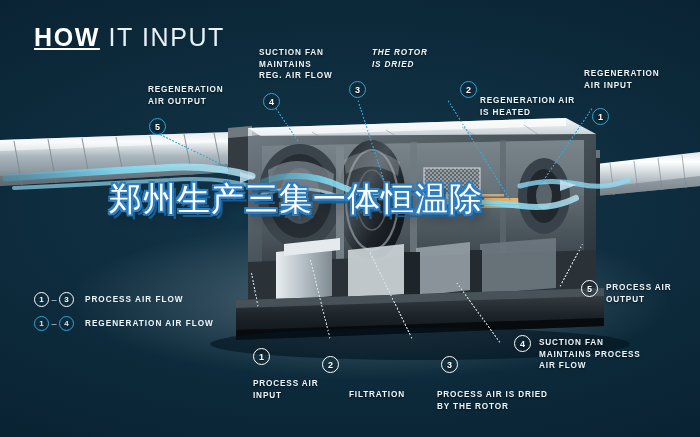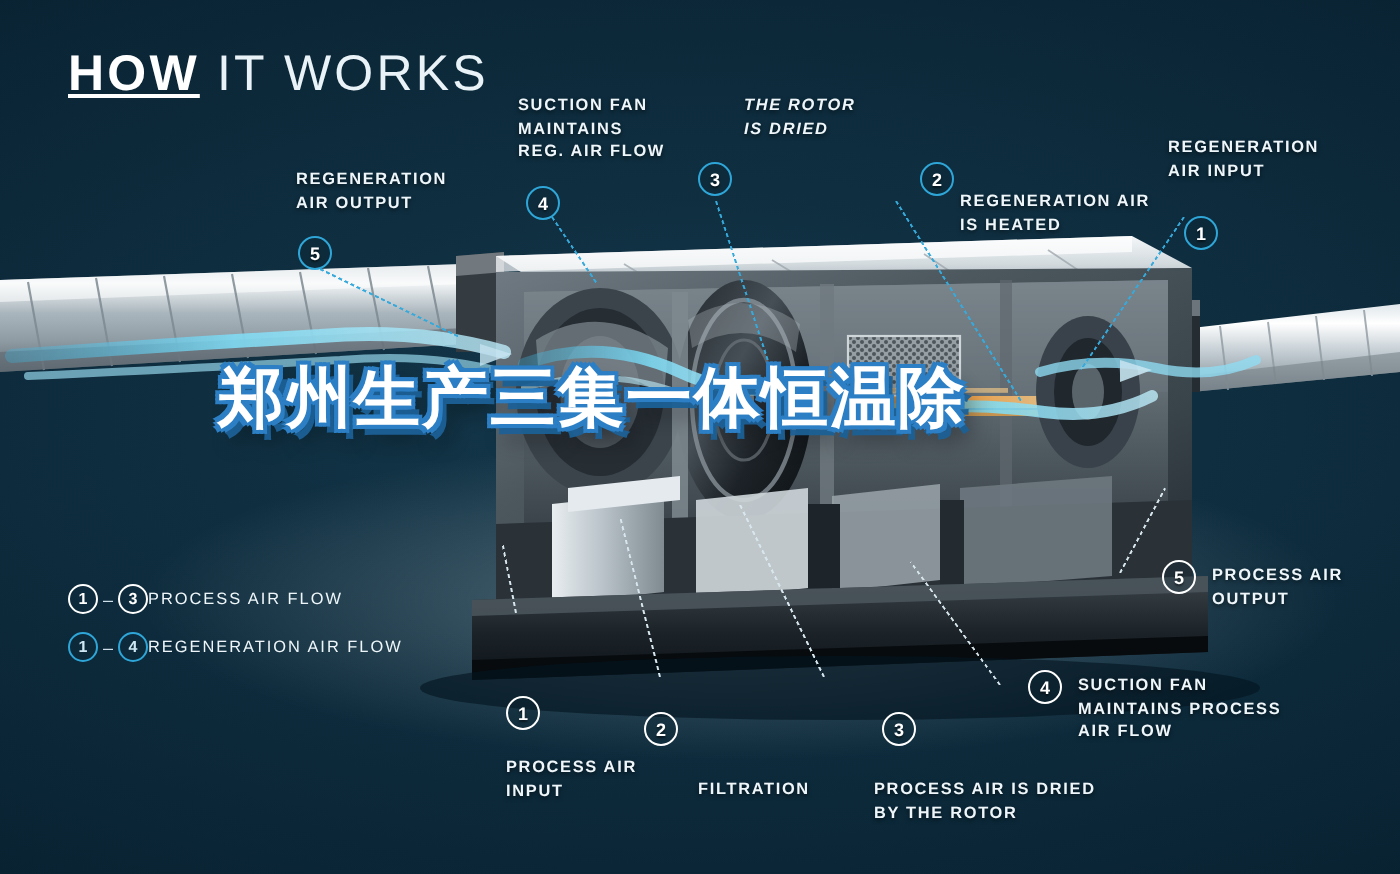--- a/index.html
+++ b/index.html
@@ -41,30 +41,30 @@
   
   #legend{position:absolute;left:34px;top:292px;}
   #legend h3{margin:0 0 9px 0;font-size:11.5px;font-weight:400;letter-spacing:1.3px;
              color:#ffffff;text-transform:uppercase;}
   .lrow{display:flex;align-items:center;margin-bottom:9px;}
   .lrow .chip{width:15px;height:15px;border-radius:50%;display:flex;align-items:center;
               justify-content:center;font-size:8px;font-weight:700;box-sizing:border-box;}
   .lrow .chip.white{border:1.2px solid #ffffff;color:#ffffff;}
   .lrow .chip.blue{border:1.2px solid #2fa6d8;color:#cfe8f5;}
   .lrow .dash{width:10px;text-align:center;color:#cfe0ea;font-size:9px;}
-  .lrow .ltxt{font-size:8.2px;font-weight:400;letter-spacing:1px;
+  .lrow .ltxt{margin-left:11px;font-size:8.2px;font-weight:700;letter-spacing:1px;
               color:#eef6fa;text-transform:uppercase;}
 
   
   #machine{position:absolute;left:0;top:0;width:700px;height:437px;}
 
   
   #overlay{position:absolute;left:0;top:178px;width:592px;text-align:center;
            font-family:"DejaVu Sans","Liberation Sans",sans-serif;
-           font-size:33px;font-weight:700;line-height:42px;color:#ffffff;
+           font-size:33px;font-weight:400;line-height:42px;color:#ffffff;
            letter-spacing:1px;
            text-shadow:
              -2px 0 0 #2c7fc4, 2px 0 0 #2c7fc4, 0 -2px 0 #2c7fc4, 0 2px 0 #2c7fc4,
              -2px -2px 0 #2c7fc4, 2px -2px 0 #2c7fc4, -2px 2px 0 #2c7fc4, 2px 2px 0 #2c7fc4,
              4px 5px 0 rgba(28,96,150,.95), 6px 8px 10px rgba(0,0,0,.45);
            pointer-events:none;}
   #overlay div{white-space:nowrap;}
 </style>
 </head>
 <body>
@@ -260,21 +260,21 @@
   <div class="lead blue" style="left:592px;top:108px;width:92px;transform:rotate(124deg);"></div>
 
   <div class="lead white" style="left:258px;top:306px;width:36px;transform:rotate(-101deg);"></div>
   <div class="lead white" style="left:330px;top:338px;width:82px;transform:rotate(-104deg);"></div>
   <div class="lead white" style="left:412px;top:338px;width:96px;transform:rotate(-116deg);"></div>
   <div class="lead white" style="left:500px;top:342px;width:76px;transform:rotate(-126deg);"></div>
   <div class="lead white" style="left:560px;top:286px;width:48px;transform:rotate(-62deg);"></div>
 
   <div id="title">
     <span class="b">HOW</span>
-    <span class="l">IT WORKS</span>
+    <span class="l">IT INPUT</span>
   </div>
 
   <div class="callout" style="left:148px;top:84px;">REGENERATION
 AIR OUTPUT</div>
   <div class="mk blue" style="left:149px;top:118px;">5</div>
 
   <div class="callout" style="left:259px;top:47px;">SUCTION FAN
 MAINTAINS
 REG. AIR FLOW</div>
   <div class="mk blue" style="left:263px;top:93px;">4</div>

